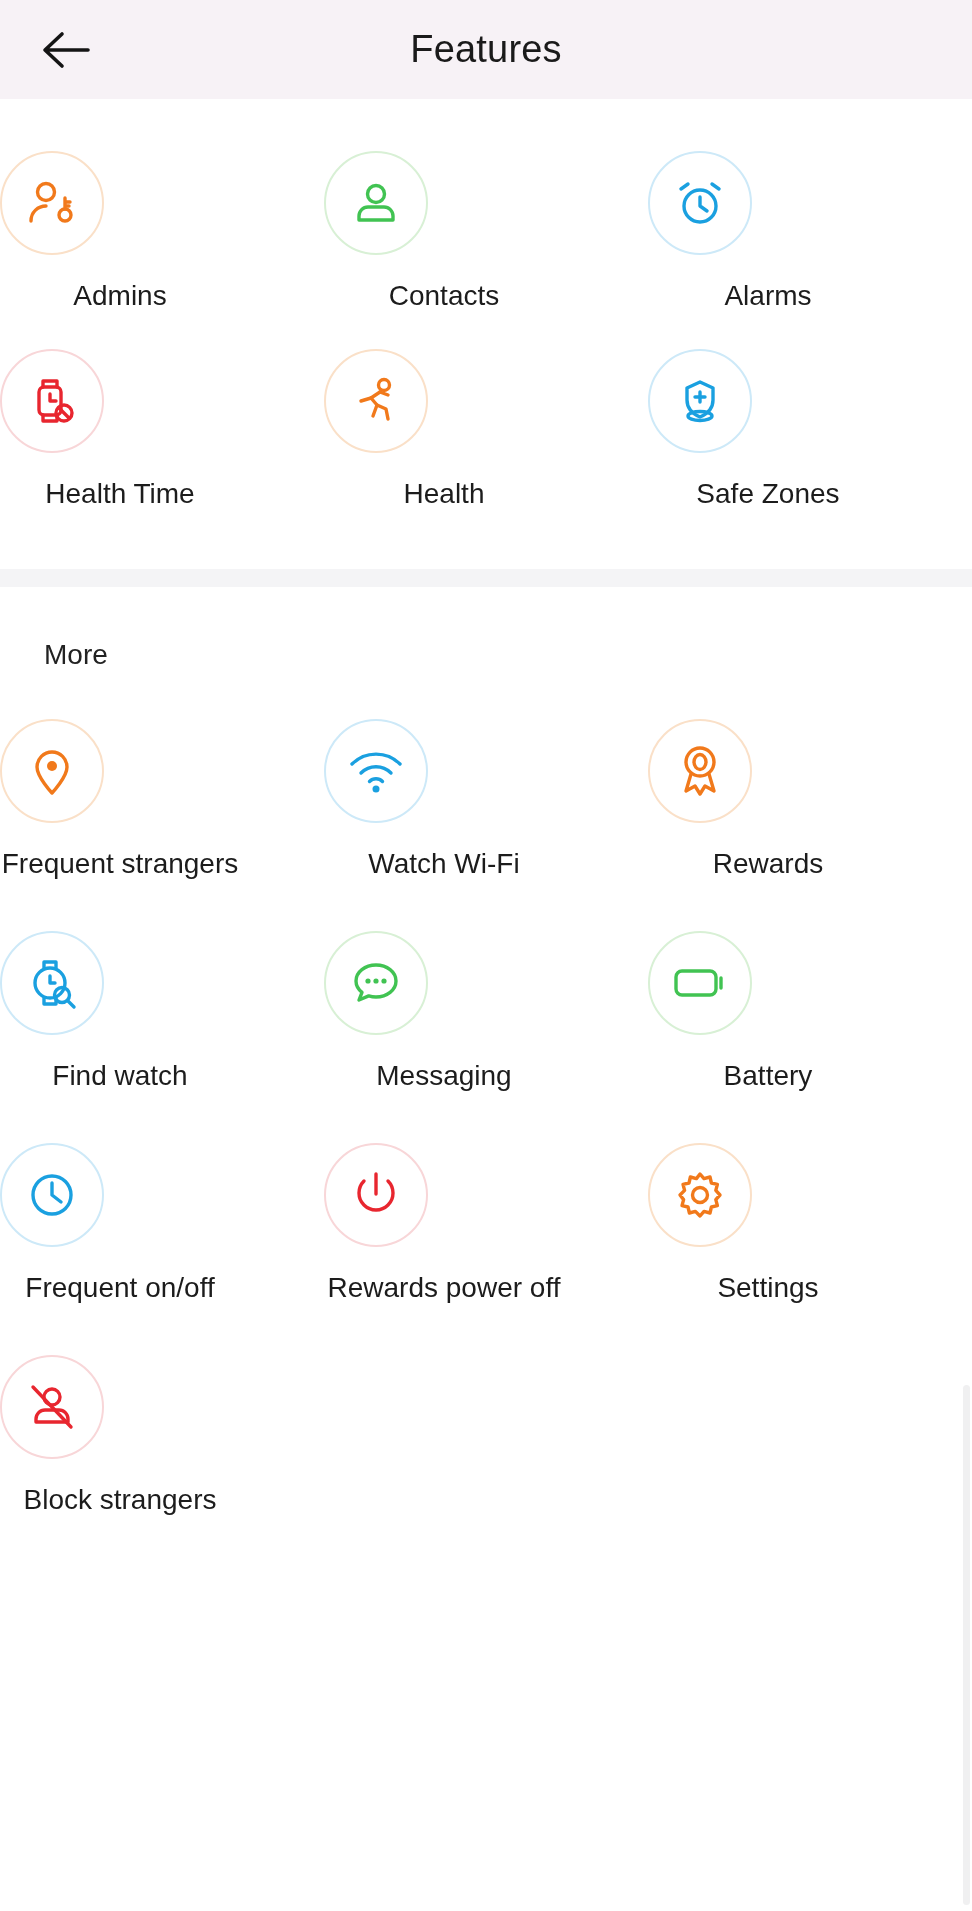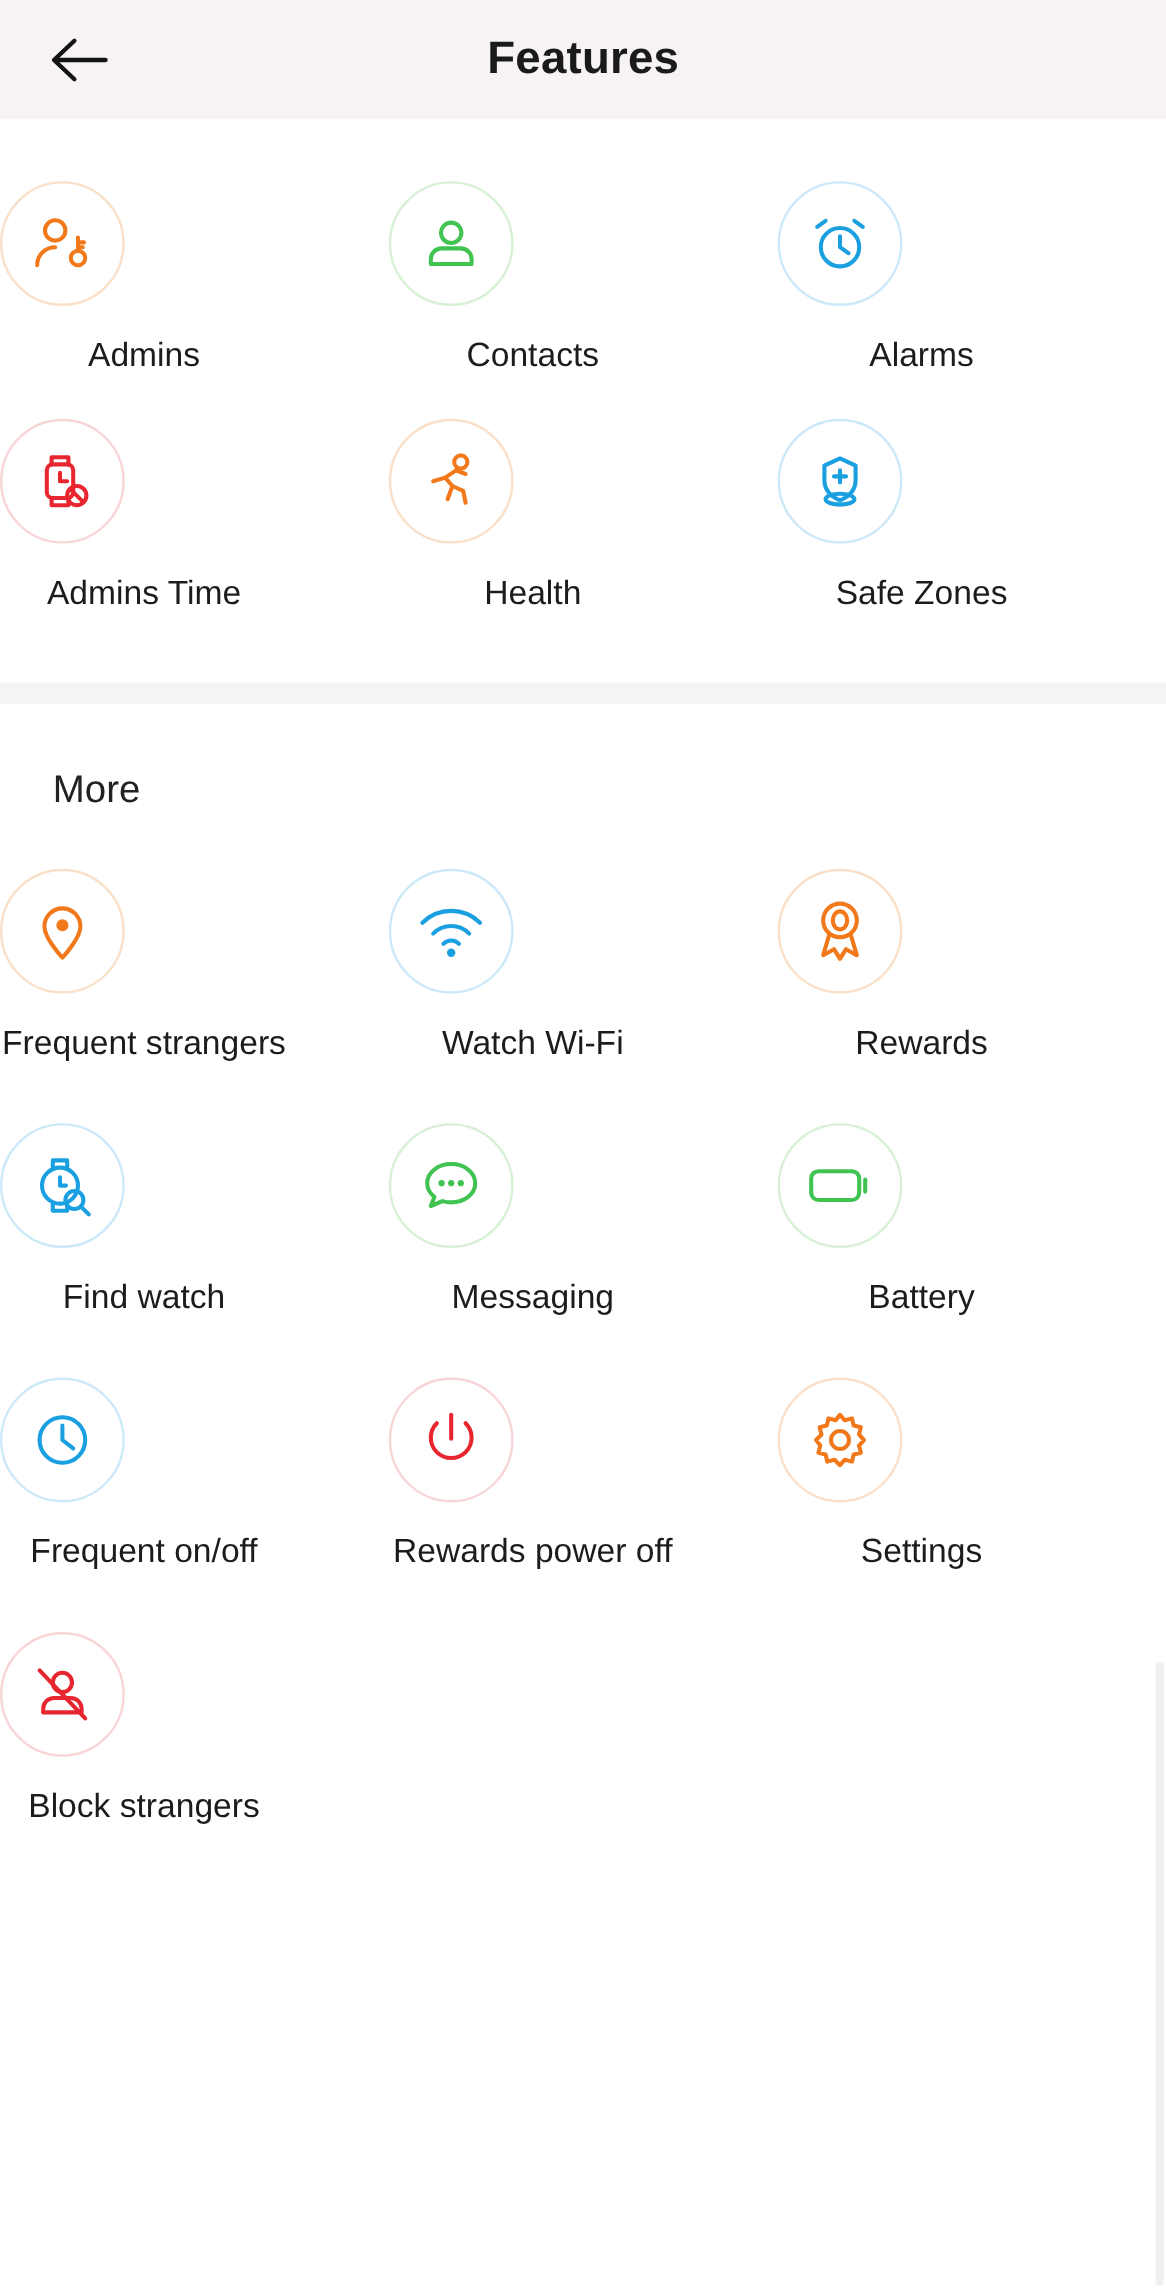--- a/index.html
+++ b/index.html
@@ -34,40 +34,40 @@
     height: 72px;
     display: flex;
     align-items: center;
     justify-content: center;
     cursor: pointer;
   }
   .header-title {
     width: 100%;
     text-align: center;
     font-size: 38px;
-    font-weight: 700;
+    font-weight: 400;
     color: #1a1a1a;
     letter-spacing: 0.2px;
   }
 
   
   .section {
     background: #ffffff;
     width: 100%;
   }
   .section-primary { padding-top: 18px; padding-bottom: 56px; }
   .divider-band {
     height: 18px;
     background: #f4f4f6;
     width: 100%;
   }
   .section-more { padding-top: 0; }
 
   .section-heading {
-    font-size: 32px;
+    font-size: 28px;
     color: #222222;
     padding: 52px 16px 0 44px;
     font-weight: 400;
   }
 
   
   .grid {
     display: flex;
     flex-wrap: wrap;
     width: 100%;
@@ -180,21 +180,21 @@
             <span>
               <svg width="54" height="54" viewBox="0 0 54 54">
                 <rect x="14" y="13" width="22" height="28" rx="5" fill="none" stroke="#e8262f" stroke-width="3.4" stroke-linecap="round" stroke-linejoin="round"></rect>
                 <path d="M18 13V7h14v6M18 41v6h14v-6" fill="none" stroke="#e8262f" stroke-width="3.4" stroke-linecap="round" stroke-linejoin="round"></path>
                 <path d="M25 20v7h6" fill="none" stroke="#e8262f" stroke-width="3.4" stroke-linecap="round" stroke-linejoin="round"></path>
                 <circle cx="39" cy="39" r="8" fill="none" stroke="#e8262f" stroke-width="3.4" stroke-linecap="round" stroke-linejoin="round"></circle>
                 <path d="M34 34l10 10" fill="none" stroke="#e8262f" stroke-width="3.4" stroke-linecap="round" stroke-linejoin="round"></path>
               </svg>
             </span>
           </div>
-          <div class="cell-label">Admins Time</div>
+          <div class="cell-label">Health Time</div>
         </div>
         <div class="cell">
           <div class="icon-circle ring-orange">
             <span>
               <svg width="54" height="54" viewBox="0 0 54 54">
                 <circle cx="35" cy="11" r="5.5" fill="none" stroke="#f1791b" stroke-width="3.4" stroke-linecap="round" stroke-linejoin="round"></circle>
                 <path d="M31 18l-9 6 6 7-4 11" fill="none" stroke="#f1791b" stroke-width="3.4" stroke-linecap="round" stroke-linejoin="round"></path>
                 <path d="M28 31l9 4 2 10" fill="none" stroke="#f1791b" stroke-width="3.4" stroke-linecap="round" stroke-linejoin="round"></path>
                 <path d="M22 24l-10 3" fill="none" stroke="#f1791b" stroke-width="3.4" stroke-linecap="round" stroke-linejoin="round"></path>
                 <path d="M31 18l8 3" fill="none" stroke="#f1791b" stroke-width="3.4" stroke-linecap="round" stroke-linejoin="round"></path>

